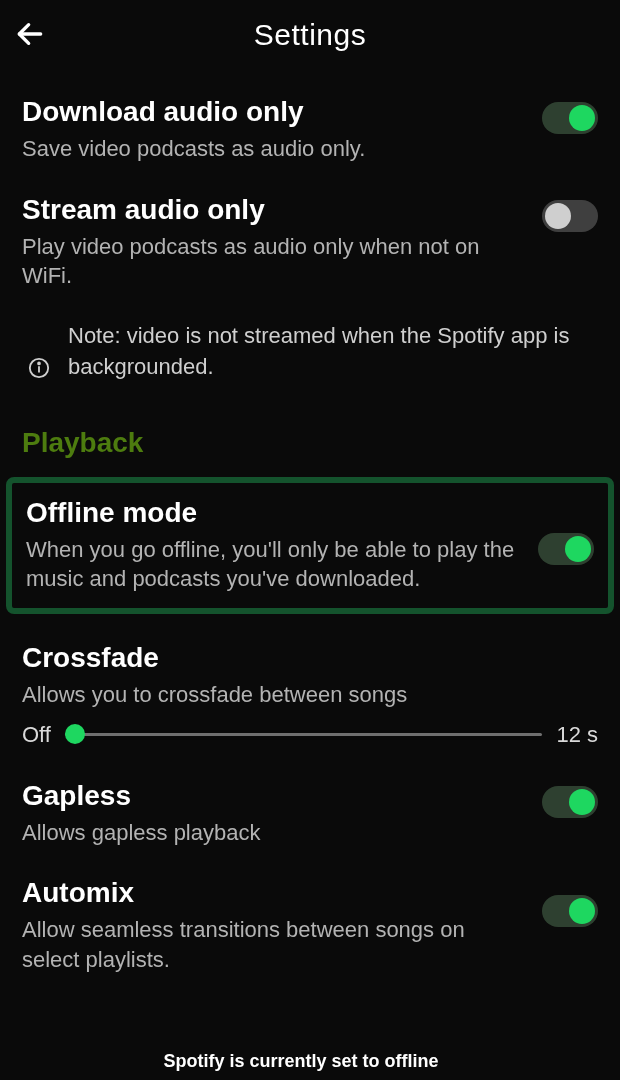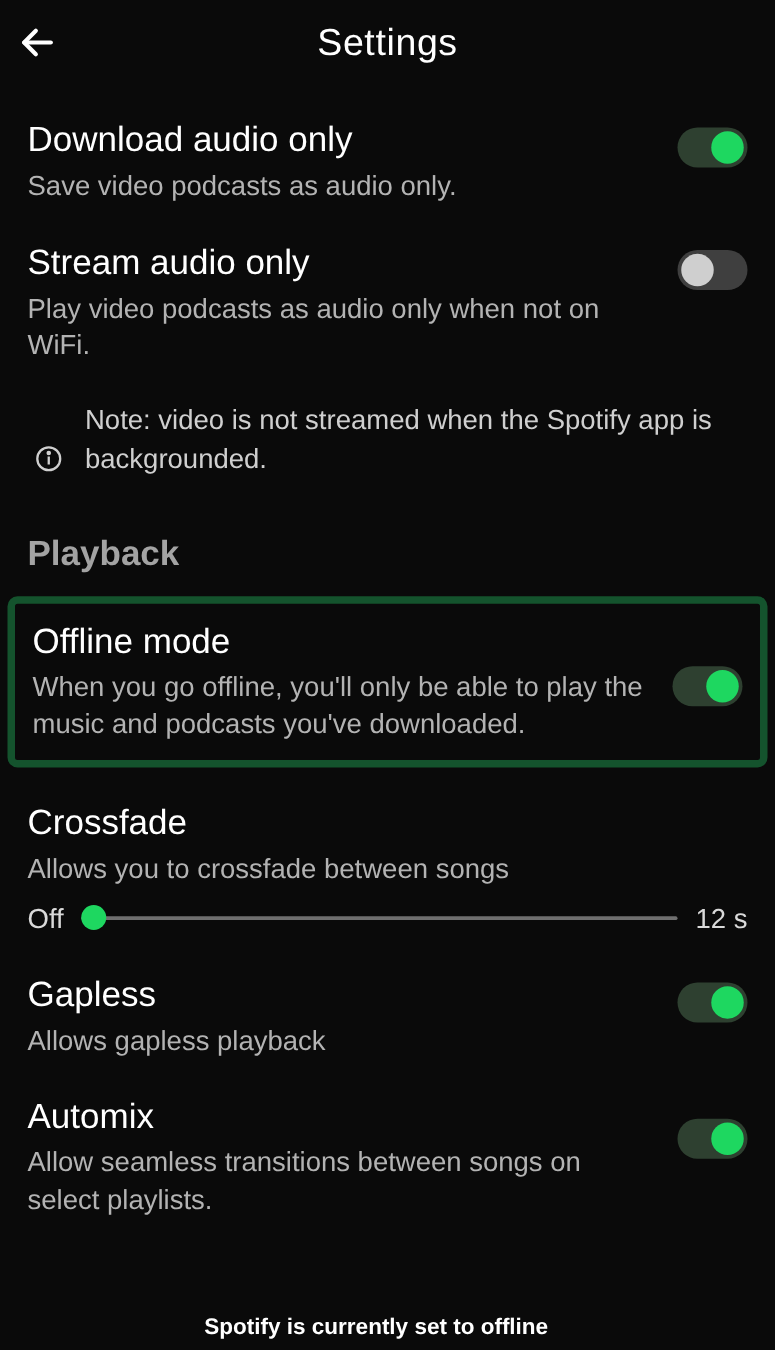--- a/index.html
+++ b/index.html
@@ -41,21 +41,21 @@
       justify-content: space-between;
       align-items: flex-start;
       padding: 14px 0 16px 0;
     }
     .setting-text {
       flex: 1;
       padding-right: 16px;
     }
     .setting-title {
       font-size: 28px;
-      font-weight: 400;
+      font-weight: 700;
       color: #ffffff;
       margin-bottom: 6px;
     }
     .setting-desc {
       font-size: 22px;
       color: #b3b3b3;
       line-height: 1.35;
     }
     .toggle {
       width: 56px;
@@ -97,21 +97,21 @@
       margin-top: 3px;
     }
     .note-text {
       font-size: 22px;
       color: #cfcfcf;
       line-height: 1.4;
     }
     .section-title {
       font-size: 28px;
       font-weight: 700;
-      color: #a3a3a3;
+      color: #4d7c0f;
       margin: 20px 0 18px 0;
     }
     .highlight-box {
       border: 6px solid #14532d;
       border-radius: 8px;
       padding: 14px 14px 14px 14px;
       margin: 0 -16px 14px -16px;
     }
     .highlight-box .setting-row {
       padding: 0;

